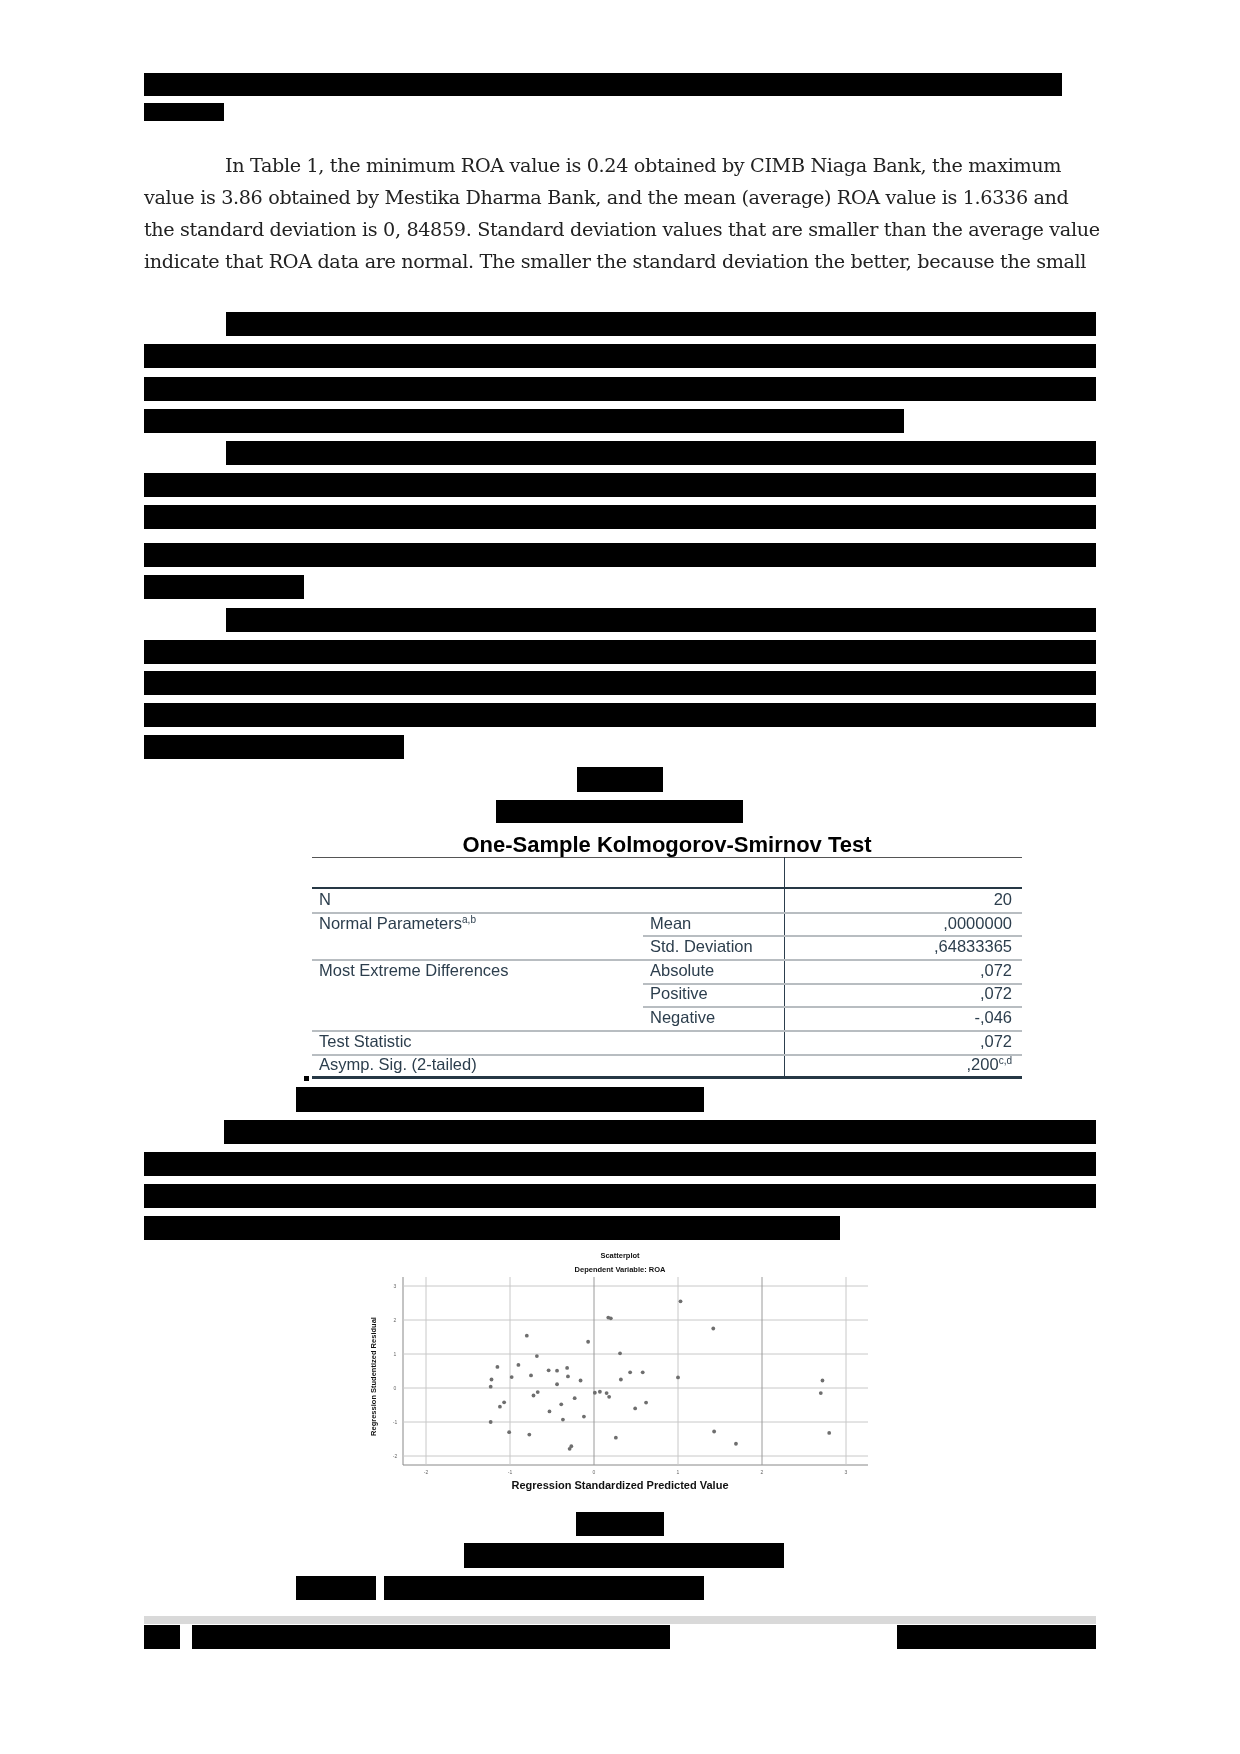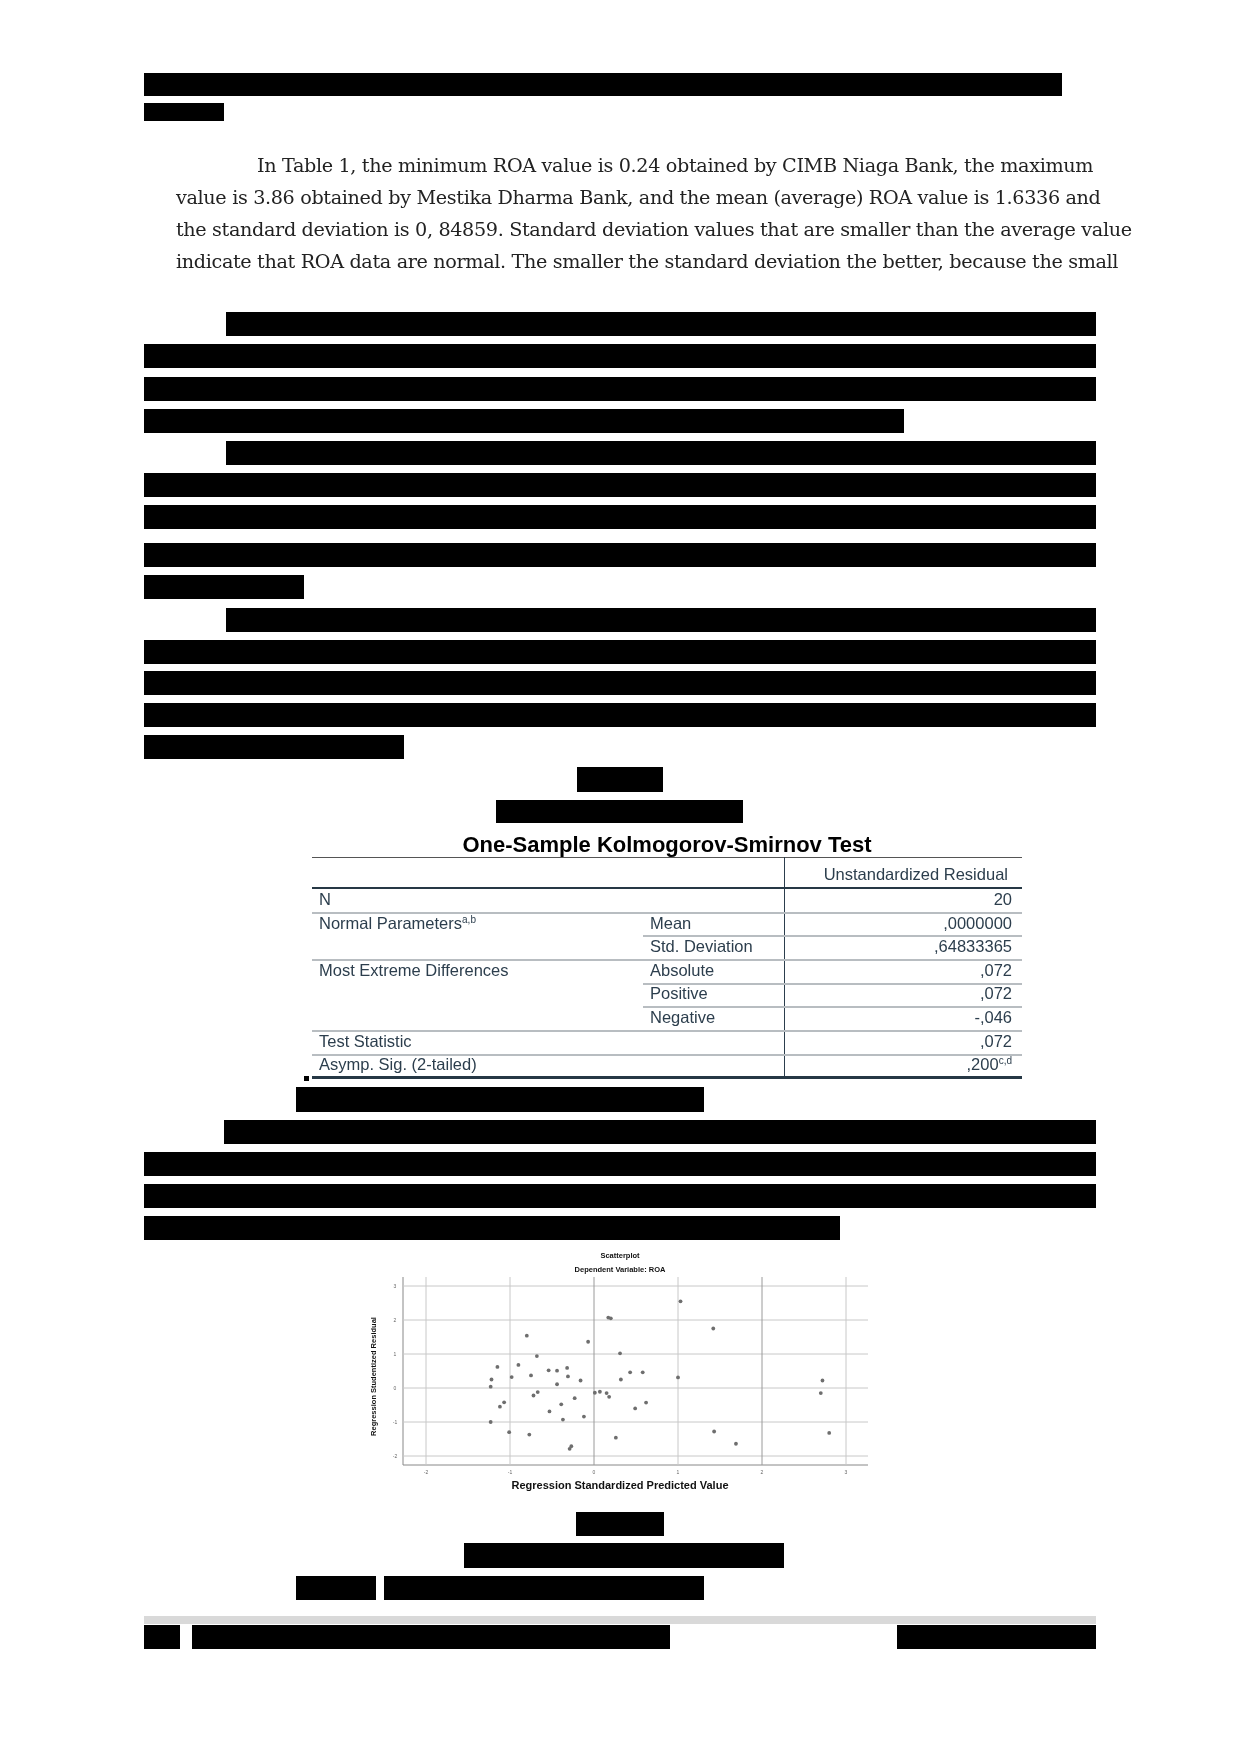--- a/index.html
+++ b/index.html
@@ -5,21 +5,21 @@
   html, body { margin: 0; padding: 0; background: #ffffff; }
   body { width: 1240px; height: 1754px; position: relative; overflow: hidden; }
   .page { position: absolute; left: 0; top: 0; width: 1240px; height: 1754px; background: #fff; }
   .redact { position: absolute; background: #000; }
   .body-text {
     position: absolute; left: 144px; width: 946px;
     font-family: "DejaVu Serif", "Liberation Serif", serif;
     font-size: 19.2px; line-height: 32px; color: #222; letter-spacing: -0.35px;
     text-align: justify; font-weight: 300;
   }
-  .body-text .ln { display: block; white-space: nowrap; height: 32px; margin-left: 32px; }
+  .body-text .ln { display: block; white-space: nowrap; height: 32px; }
   .body-text .ln.indent { padding-left: 81px; }
   .table-title {
     position: absolute; left: 312px; width: 710px; top: 832px; text-align: center;
     font-family: "Liberation Sans", sans-serif; font-weight: bold; font-size: 22px; color: #000;
   }
   .ks-table {
     position: absolute; left: 312px; top: 857px; width: 710px;
     font-family: "Liberation Sans", sans-serif; font-size: 16.5px; color: #2c3e4d;
   }
   .ks-table .row { position: absolute; left: 0; width: 710px; height: 23px; }
@@ -85,23 +85,20 @@
   <div class="redact" style="left:577px;top:767px;width:86px;height:25px;"></div>
   <div class="redact" style="left:496px;top:800px;width:247px;height:23px;"></div>
 
   <div class="table-title">One-Sample Kolmogorov-Smirnov Test</div>
   <div class="ks-table" style="height:222px;">
 
     <div class="hline" style="top:0;left:0;width:710px;border-top:1px solid #555;"></div>
 
     <div class="vline" style="left:472px;top:0;height:220px;"></div>
 
-    <div class="row" style="top:7px;">
-      <span class="c3" style="right:14px;">Unstandardized Residual</span>
-    </div>
     <div class="hline" style="top:30px;left:0;width:710px;border-top:2px solid #263845;"></div>
 
     <div class="row" style="top:32px;">
       <span class="c1">N</span>
       <span class="c3">20</span>
     </div>
     <div class="hline" style="top:55px;left:0;width:710px;border-top:2px solid #b8bdc1;"></div>
 
     <div class="row" style="top:56px;">
       <span class="c1"><span>Normal Parameters</span><sup>a,b</sup></span>

